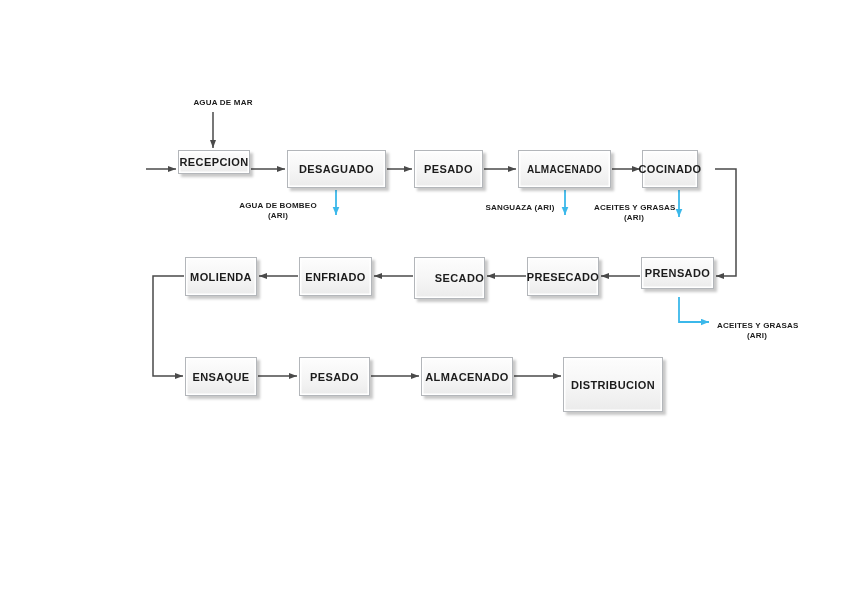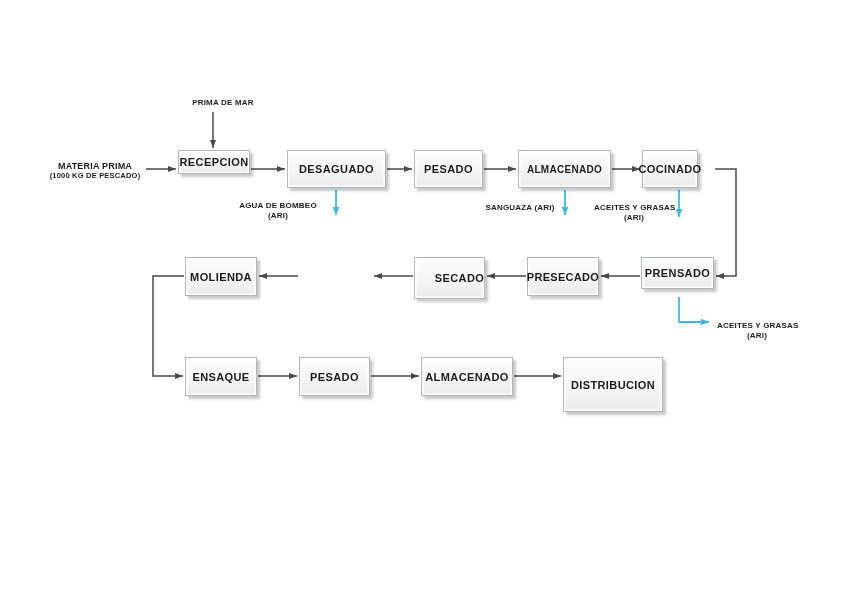--- a/index.html
+++ b/index.html
@@ -102,36 +102,33 @@
     </g>
   </svg>
 
   <div class="node" id="n-recepcion">RECEPCION</div>
   <div class="node" id="n-desaguado">DESAGUADO</div>
   <div class="node" id="n-pesado1">PESADO</div>
   <div class="node med" id="n-almacenado1">ALMACENADO</div>
   <div class="node" id="n-cocinado">COCINADO</div>
 
   <div class="node" id="n-molienda">MOLIENDA</div>
+  <div class="node" id="n-enfriado">ENFRIADO</div>
   <div class="node" id="n-secado">SECADO</div>
   <div class="node small" id="n-presecado">PRESECADO</div>
   <div class="node" id="n-prensado">PRENSADO</div>
 
   <div class="node" id="n-ensaque">ENSAQUE</div>
   <div class="node" id="n-pesado2">PESADO</div>
   <div class="node" id="n-almacenado2">ALMACENADO</div>
   <div class="node" id="n-distribucion">DISTRIBUCION</div>
 
-  <div class="flabel" id="lbl-materia">
-    <span class="l1">MATERIA PRIMA</span>
-    <span class="l2">(1000 KG DE PESCADO)</span>
-  </div>
 
   <div class="flabel" id="lbl-agua-mar">
-    <span class="l1">PRIMA DE MAR</span>
+    <span class="l1">AGUA DE MAR</span>
   </div>
 
   <div class="flabel" id="lbl-agua-bombeo">
     <span class="l1">AGUA DE BOMBEO</span>
     <span class="l2">(ARI)</span>
   </div>
 
   <div class="flabel" id="lbl-sanguaza">
     <span class="l1">SANGUAZA (ARI)</span>
   </div>

